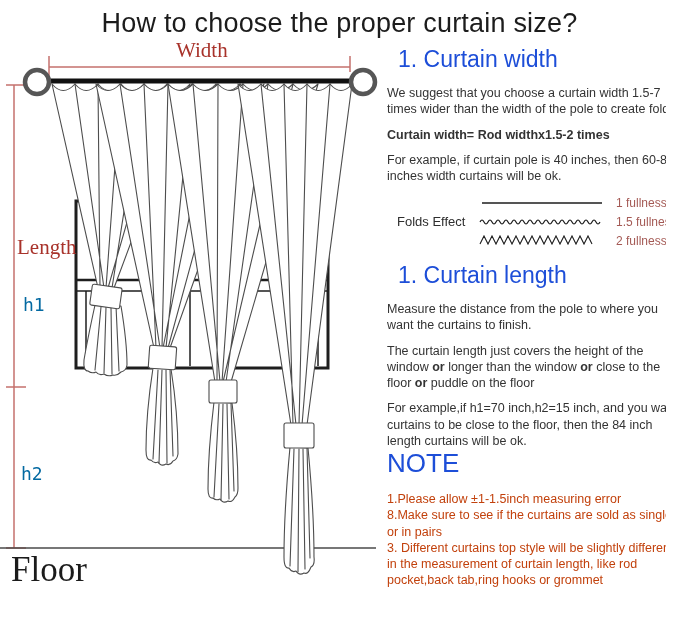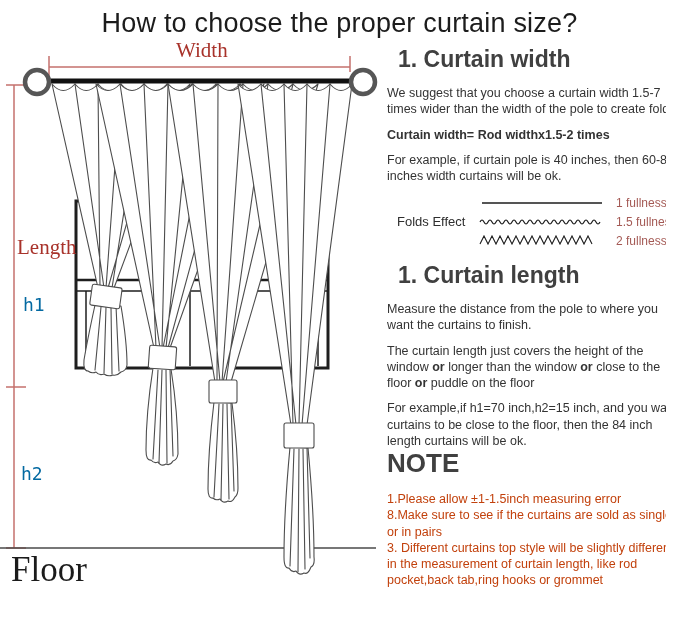--- a/index.html
+++ b/index.html
@@ -14,21 +14,21 @@
   .dlabel.length{left:17px;top:235px;font-size:21px;}
   .dlabel.h{font-family:"DejaVu Sans Mono","Liberation Mono",monospace;color:#0369a1;font-size:18px;}
   .dlabel.h1{left:23px;top:294px;}
   .dlabel.h2{left:21px;top:463px;}
   .dlabel.floor{left:11px;top:550px;font-size:35px;color:#1b1b1b;}
   
   .sec{position:absolute;left:387px;width:292px;}
   .sec-width{top:46px;}
   .sec-length{top:262px;}
   .sec-note{top:448px;}
-  .sec h2{margin:0 0 12px 11px;font-size:23px;font-weight:700;color:#404040;}
+  .sec h2{margin:0 0 12px 11px;font-size:23px;font-weight:400;color:#1d4ed8;}
   .sec h2.note-h{margin-left:0;font-size:26px;}
   .sec p{margin:0 0 9px;font-size:12.5px;line-height:1.3;color:#333;}
   .formula{font-weight:bold;font-size:13.5px;color:#1a1a1a;margin:1px 0 8px;}
   .b{font-weight:bold;}
   .folds{display:flex;align-items:center;margin-top:4px;}
   .folds-label{width:81px;padding-left:10px;font-size:13px;color:#2e2e2e;}
   .fold-row{display:flex;align-items:center;height:19px;}
   .fold-row svg{display:block;}
   .fullness-label{margin-left:8px;font-size:12px;color:#a45a55;white-space:nowrap;}
   .note-item{font-size:12.5px;line-height:1.3;color:#c2410c;}

